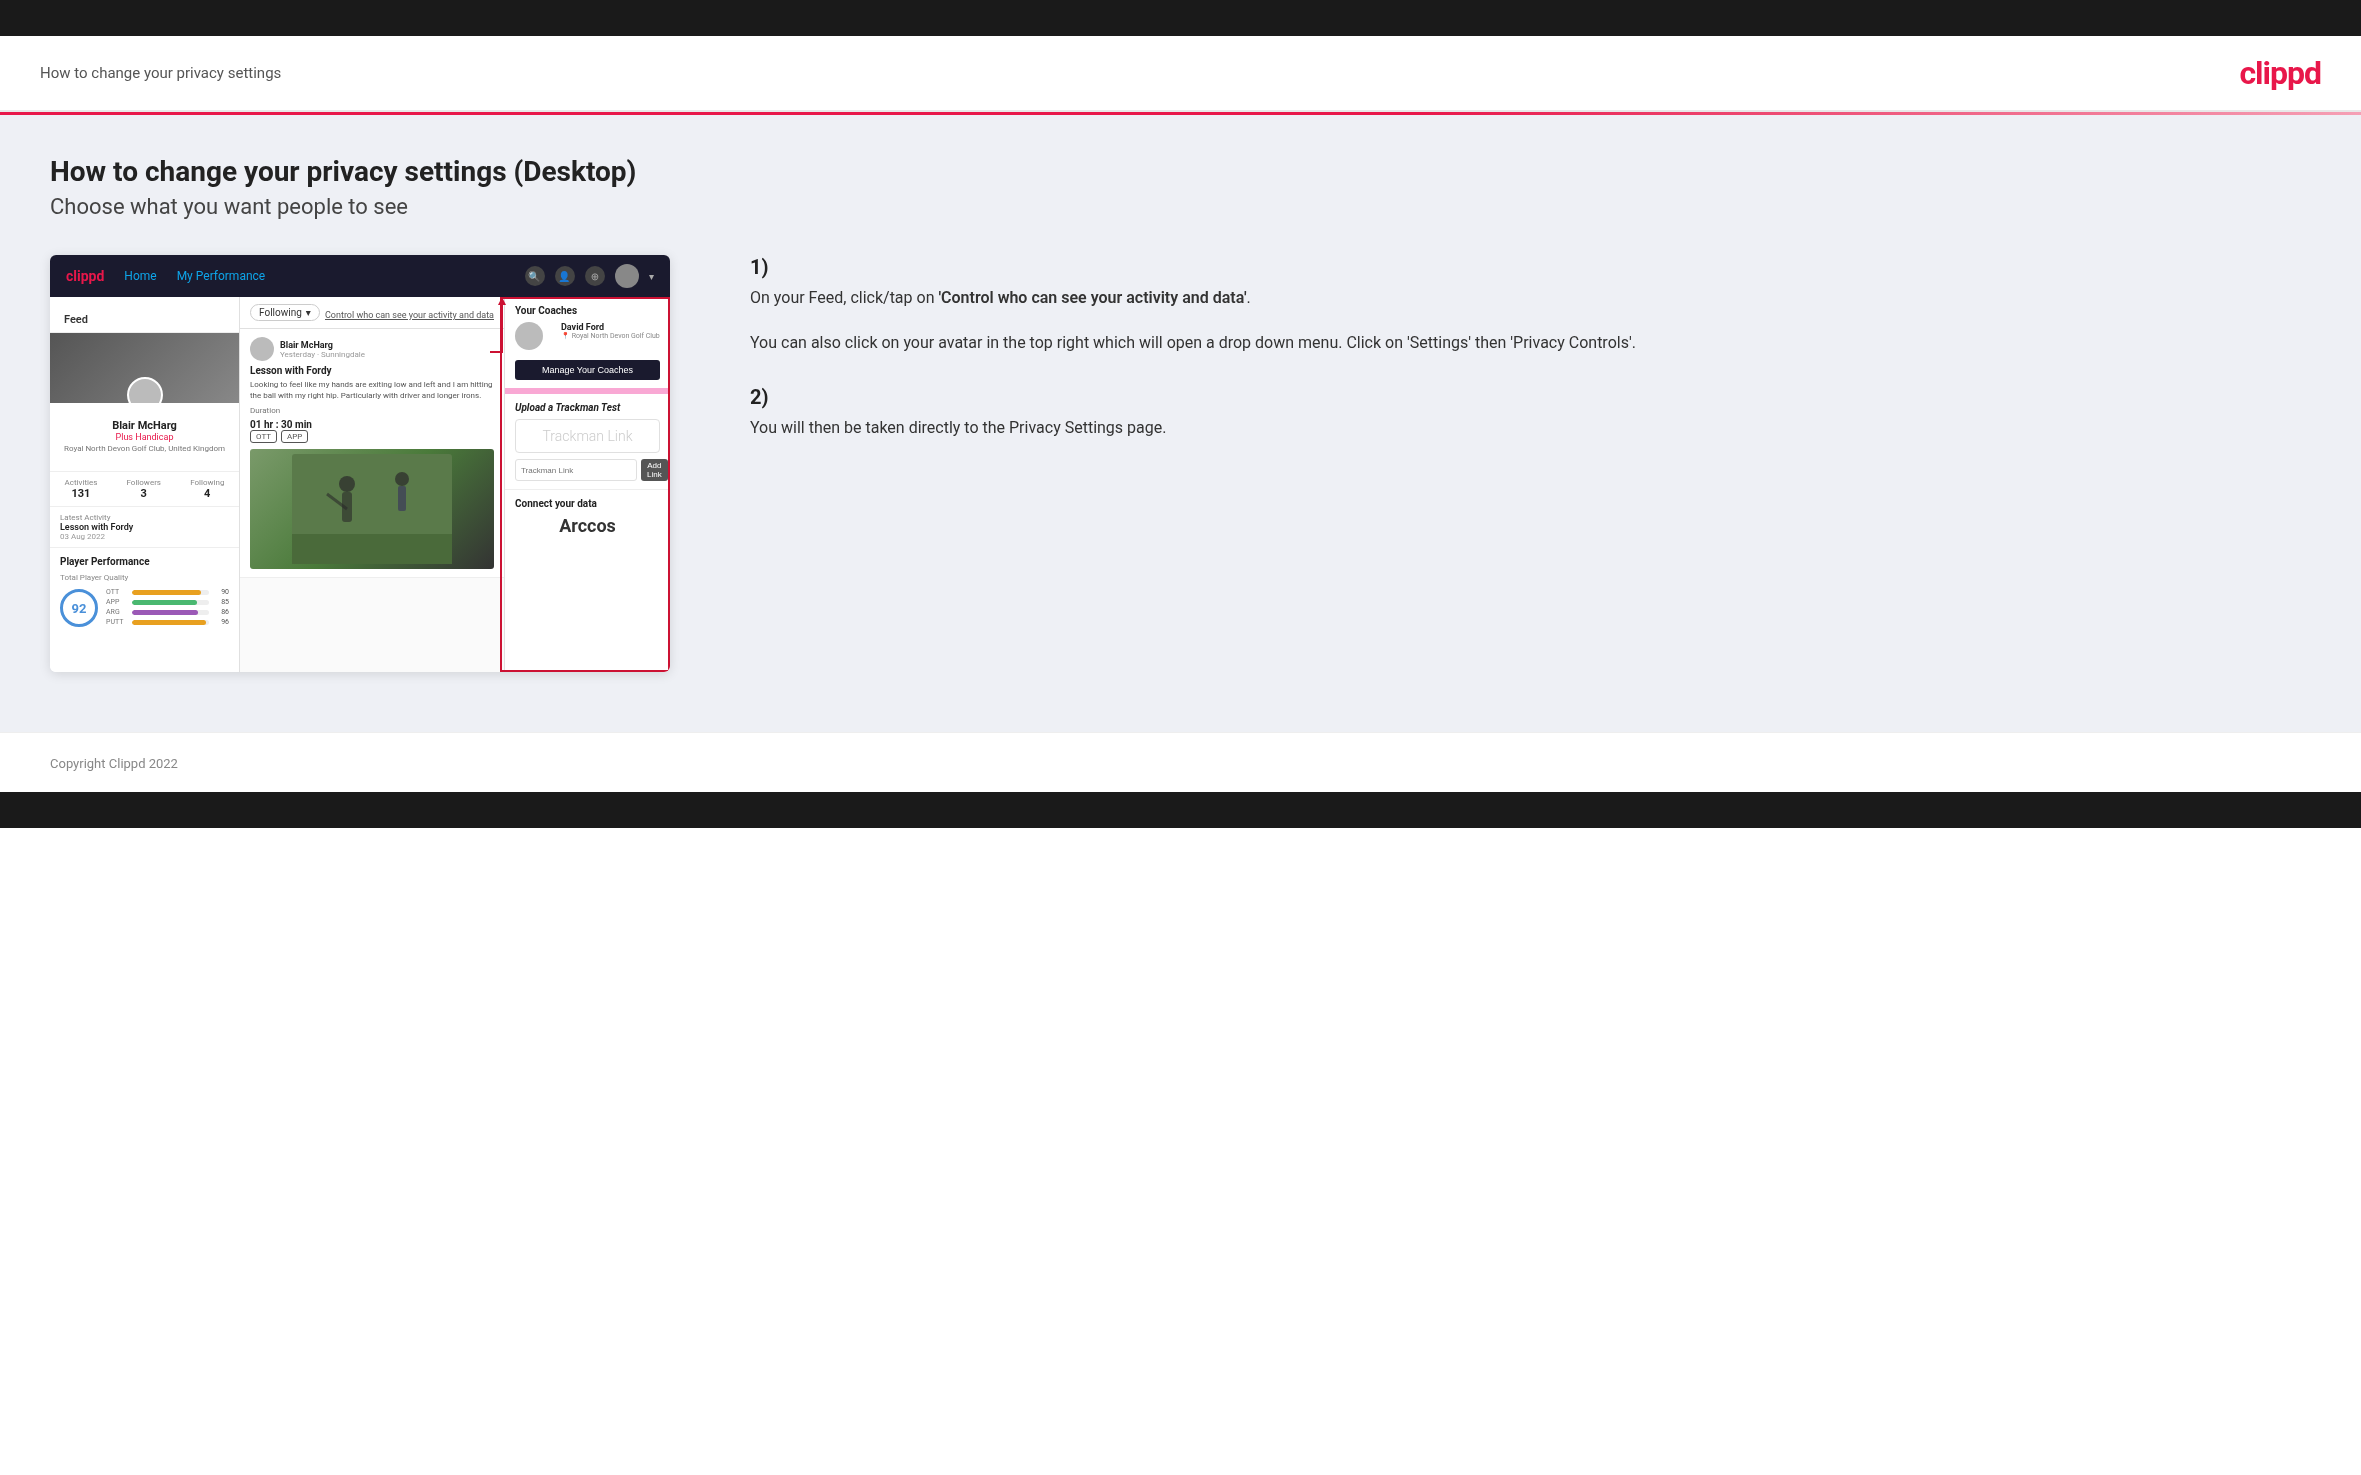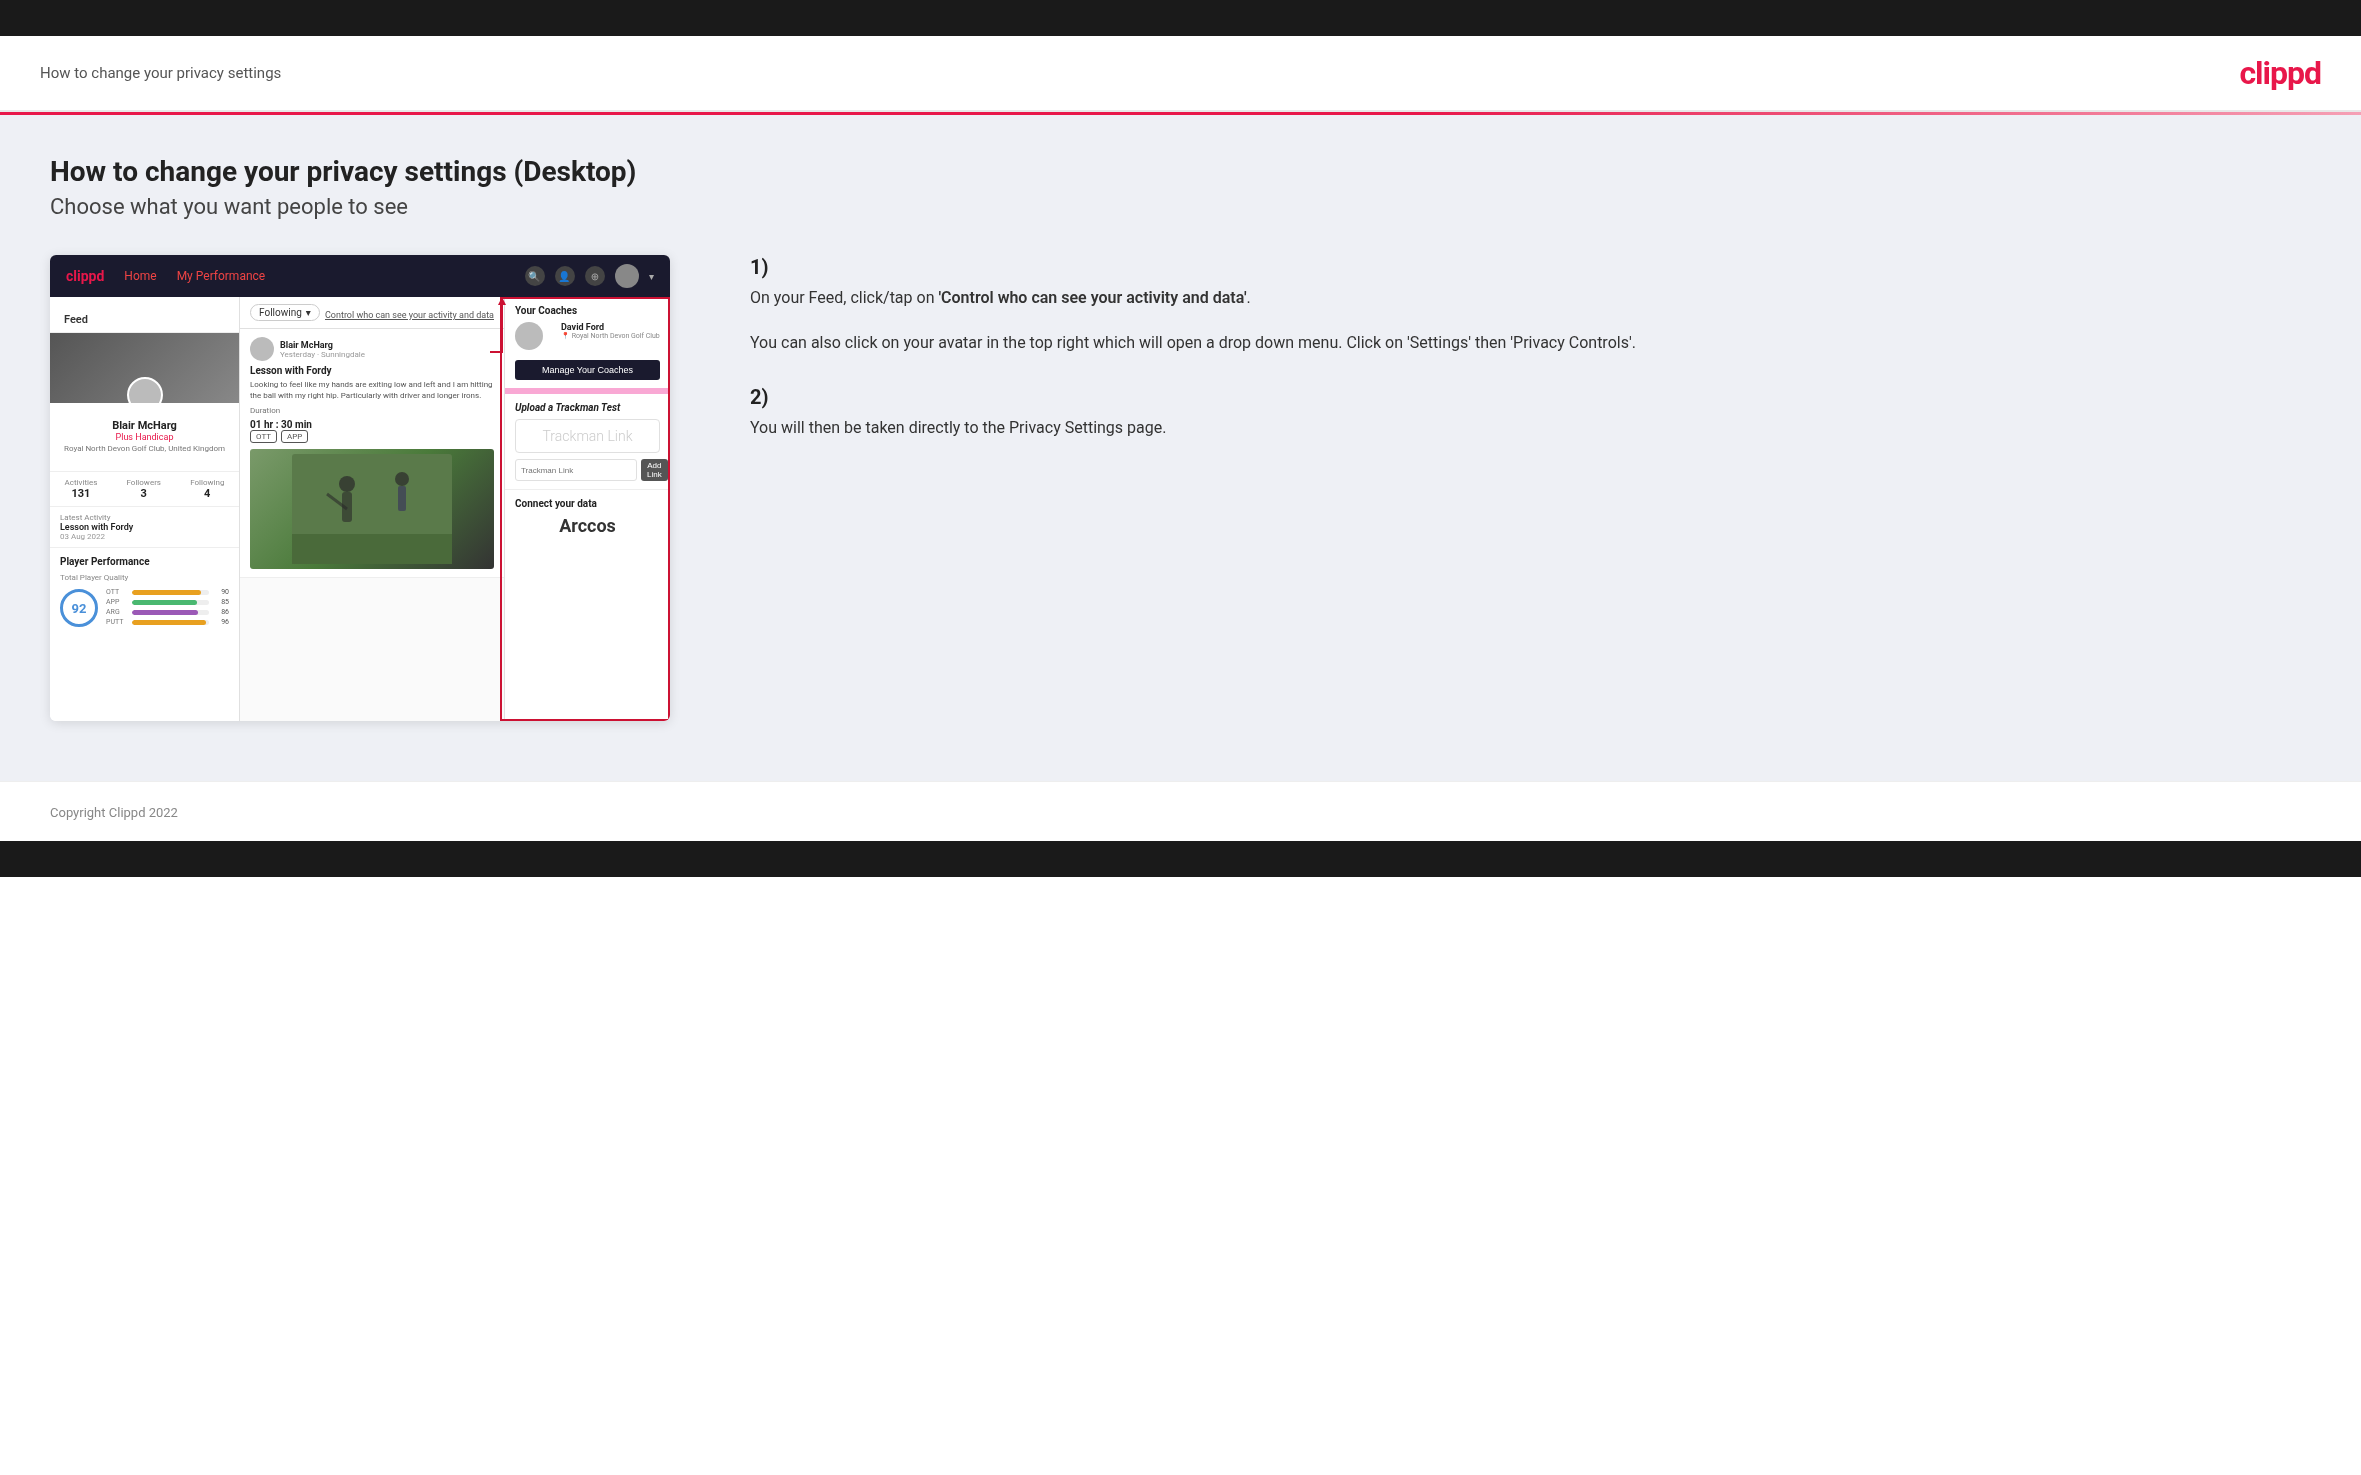--- a/index.html
+++ b/index.html
@@ -84,21 +84,21 @@
       padding: 0 16px;
       height: 42px;
       gap: 20px;
     }
     .app-logo {
       color: #e8174a;
       font-weight: 700;
       font-size: 14px;
     }
     .app-nav-item {
-      color: #ef4444;
+      color: #0ea5e9;
       font-size: 12px;
       cursor: pointer;
     }
     .app-nav-icons {
       margin-left: auto;
       display: flex;
       gap: 10px;
       align-items: center;
     }
     .app-nav-icon {
@@ -115,21 +115,21 @@
     .avatar-icon {
       width: 24px;
       height: 24px;
       background: #888;
       border-radius: 50%;
     }
 
     
     .app-body {
       display: flex;
-      height: 424px;
+      height: 375px;
       overflow: hidden;
     }
 
     
     .app-sidebar {
       width: 190px;
       flex-shrink: 0;
       border-right: 1px solid #e0e0e0;
       background: #fff;
       padding: 10px 0;

